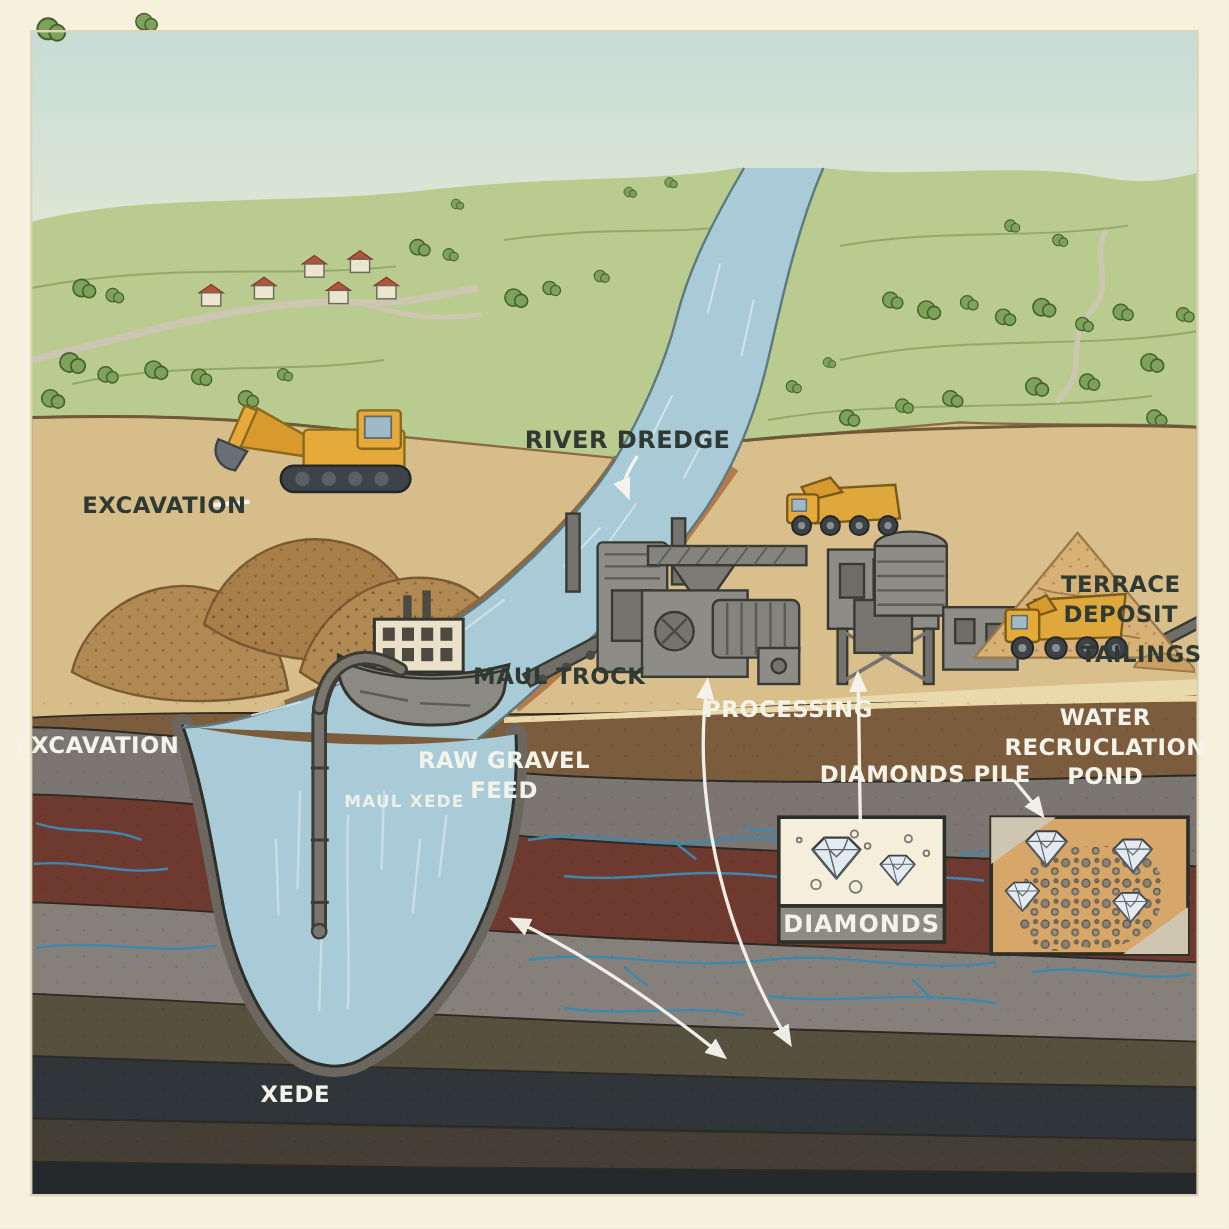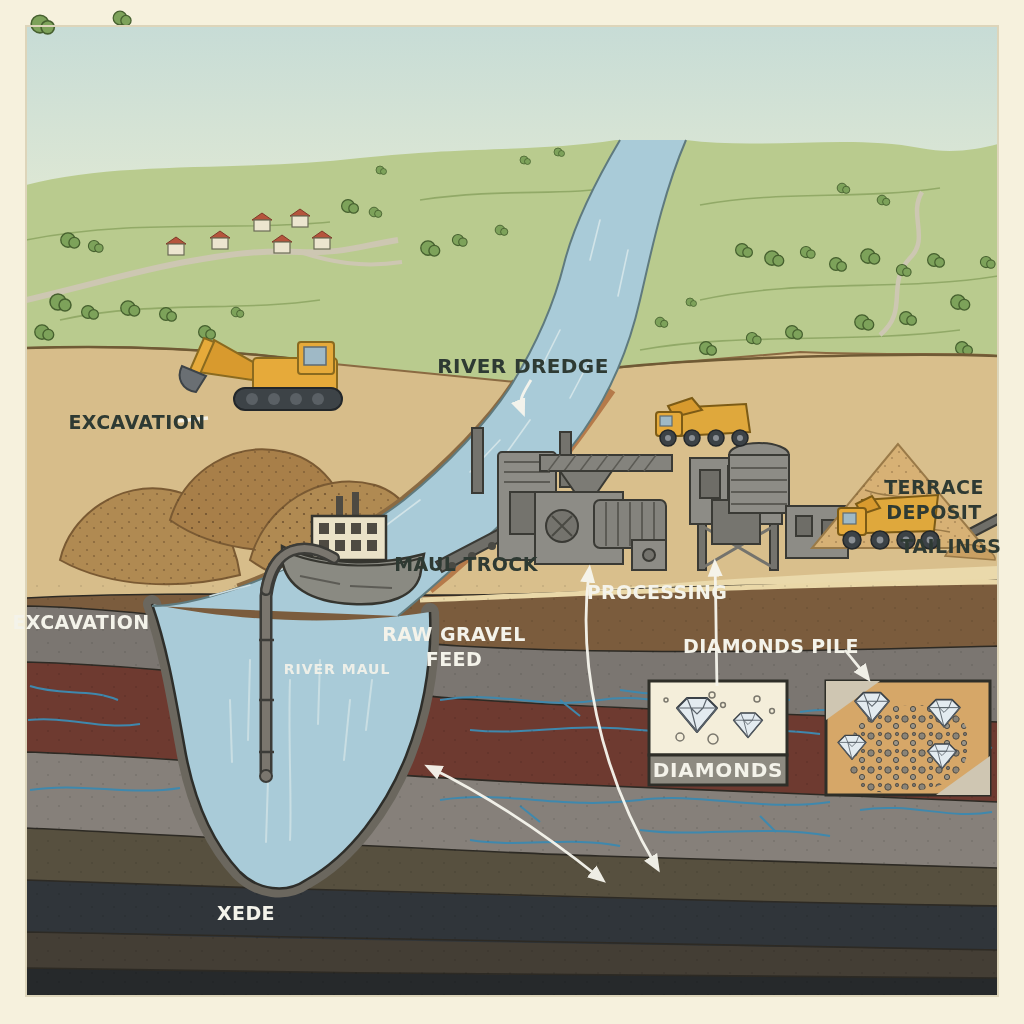--- a/index.html
+++ b/index.html
@@ -397,19 +397,21 @@
 </svg>
 
   <div class="lbl dark sz20" style="left:523px;top:366px">RIVER DREDGE</div>
   <div class="lbl dark sz16" style="left:137px;top:422px">EXCAVATION</div>
   <div class="lbl dark sz16" style="left:934px;top:500px">TERRACE
 DEPOSIT</div>
   <div class="lbl dark sz16" style="left:951px;top:546px">TAILINGS</div>
   <div class="lbl dark sz16" style="left:466px;top:564px">MAUL TROCK</div>
   <div class="lbl light sz16" style="left:657px;top:592px">PROCESSING</div>
   <div class="lbl light sz16" style="left:81px;top:622px">EXCAVATION</div>
-  <div class="lbl light sz16" style="left:454px;top:647px">RAW GRAVEL
+  <div class="lbl light sz16" style="left:420px;top:647px">RAW GRAVEL
 FEED</div>
   <div class="lbl light sz16" style="left:771px;top:646px">DIAMONDS PILE</div>
-  <div class="lbl light sz14" style="left:337px;top:669px">RIVER MAUL</div>
+  <div class="lbl light sz16" style="left:921px;top:623px">WATER
+RECRUCLATION POND</div>
+  <div class="lbl light sz14" style="left:337px;top:669px">MAUL XEDE</div>
   <div class="lbl light sz15" style="left:718px;top:770px">DIAMONDS</div>
   <div class="lbl light sz16" style="left:246px;top:913px">XEDE</div>
 </div>
 
 </body></html>

